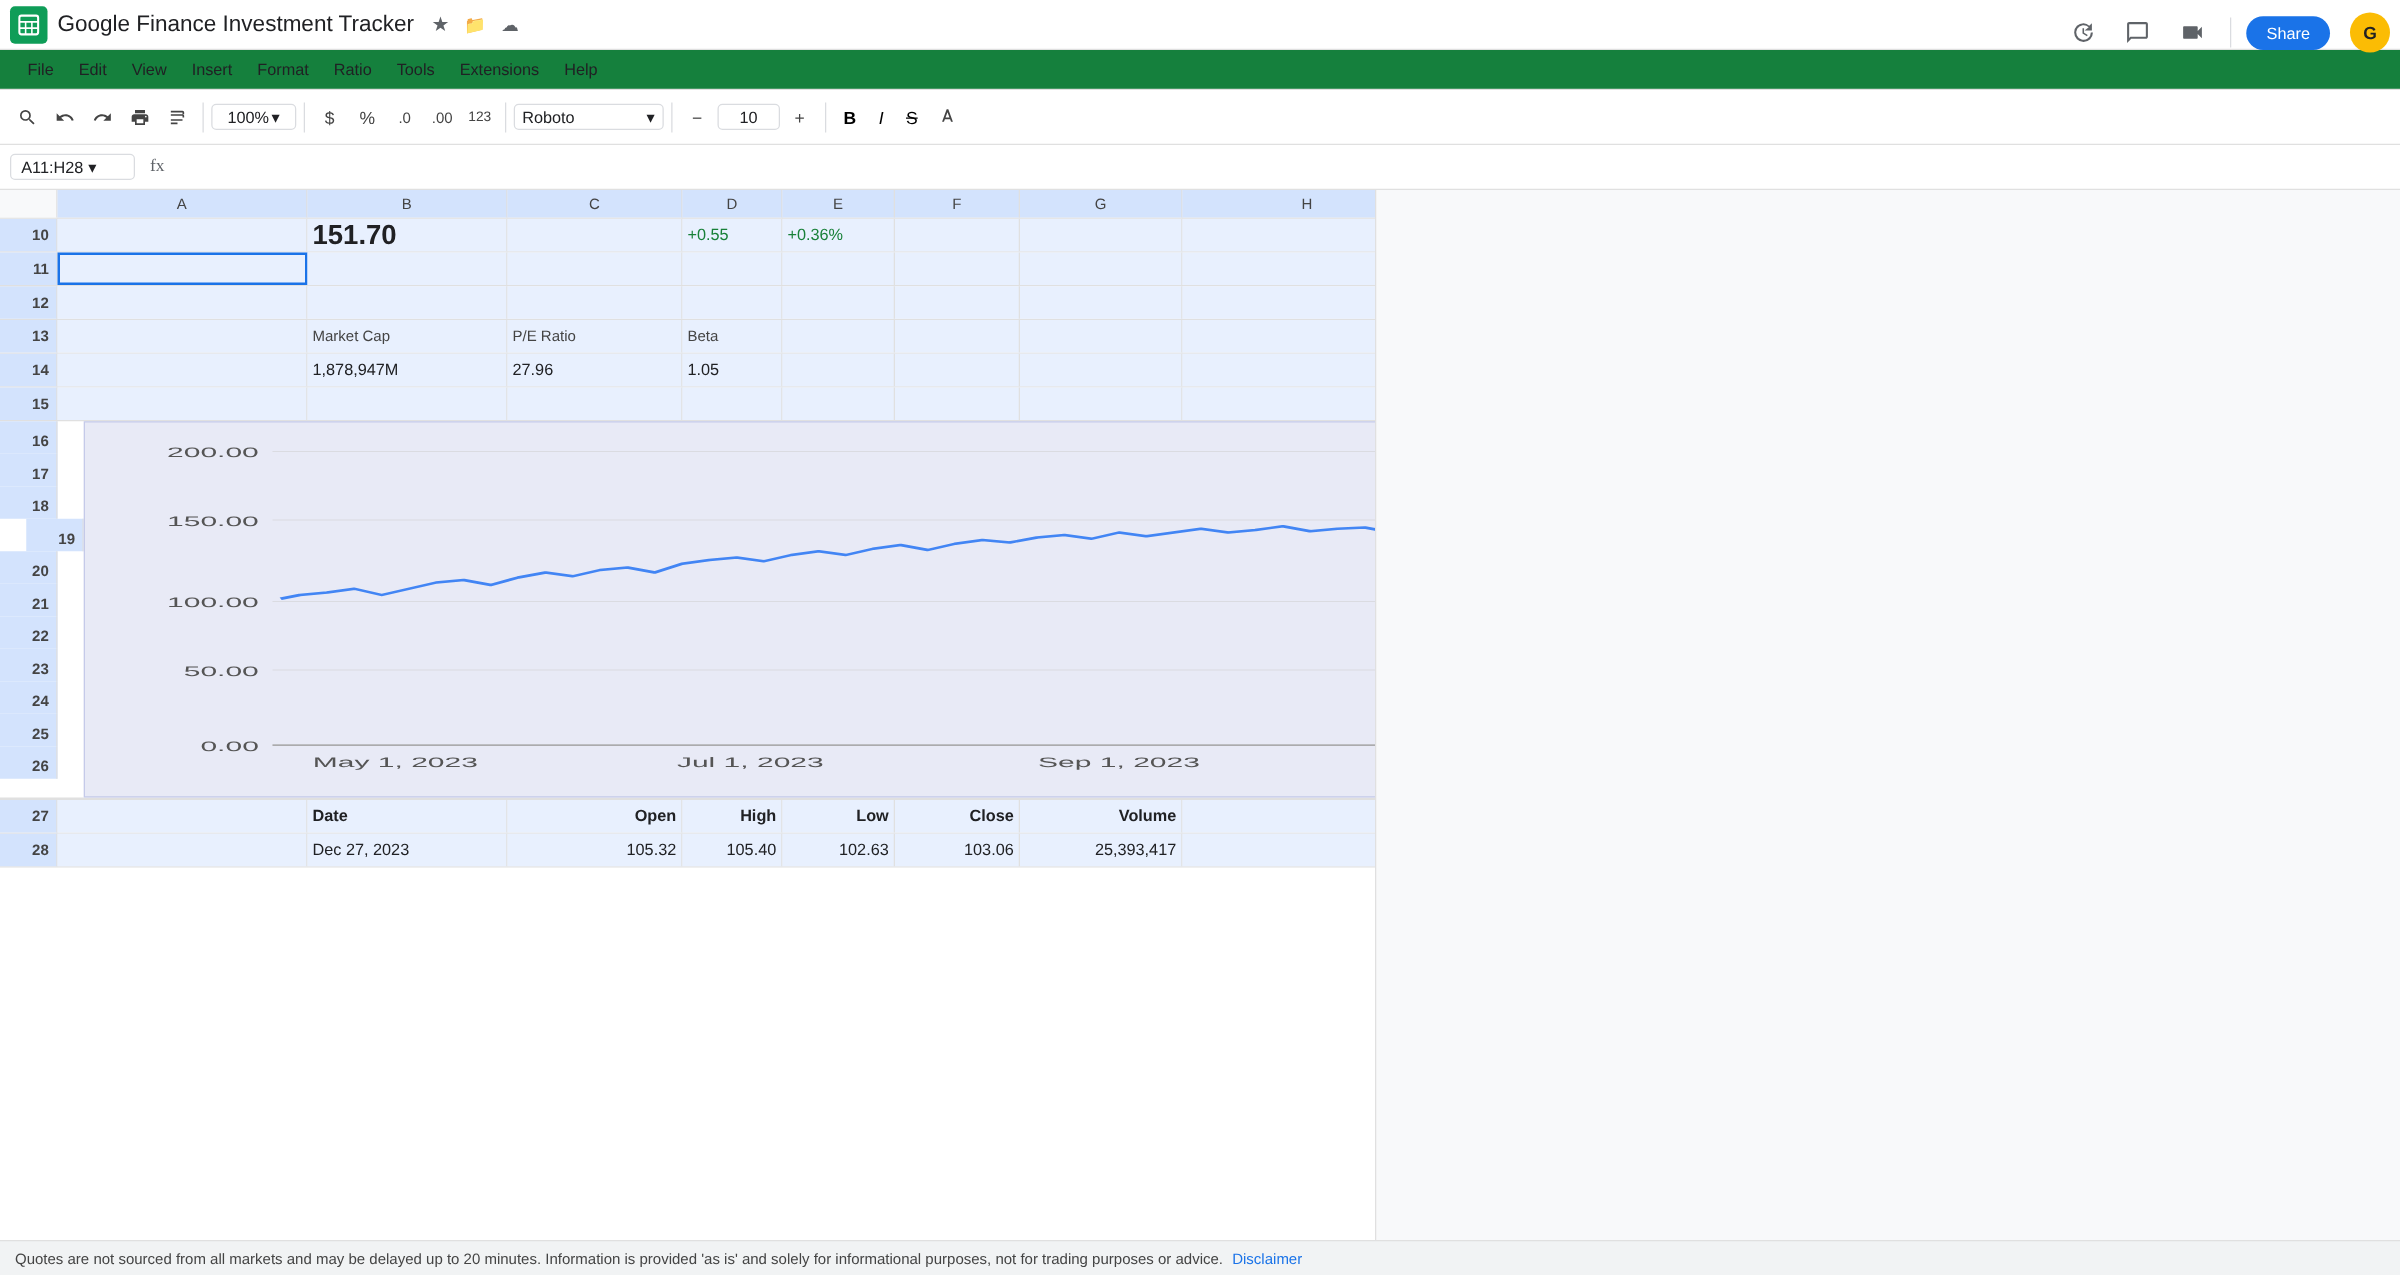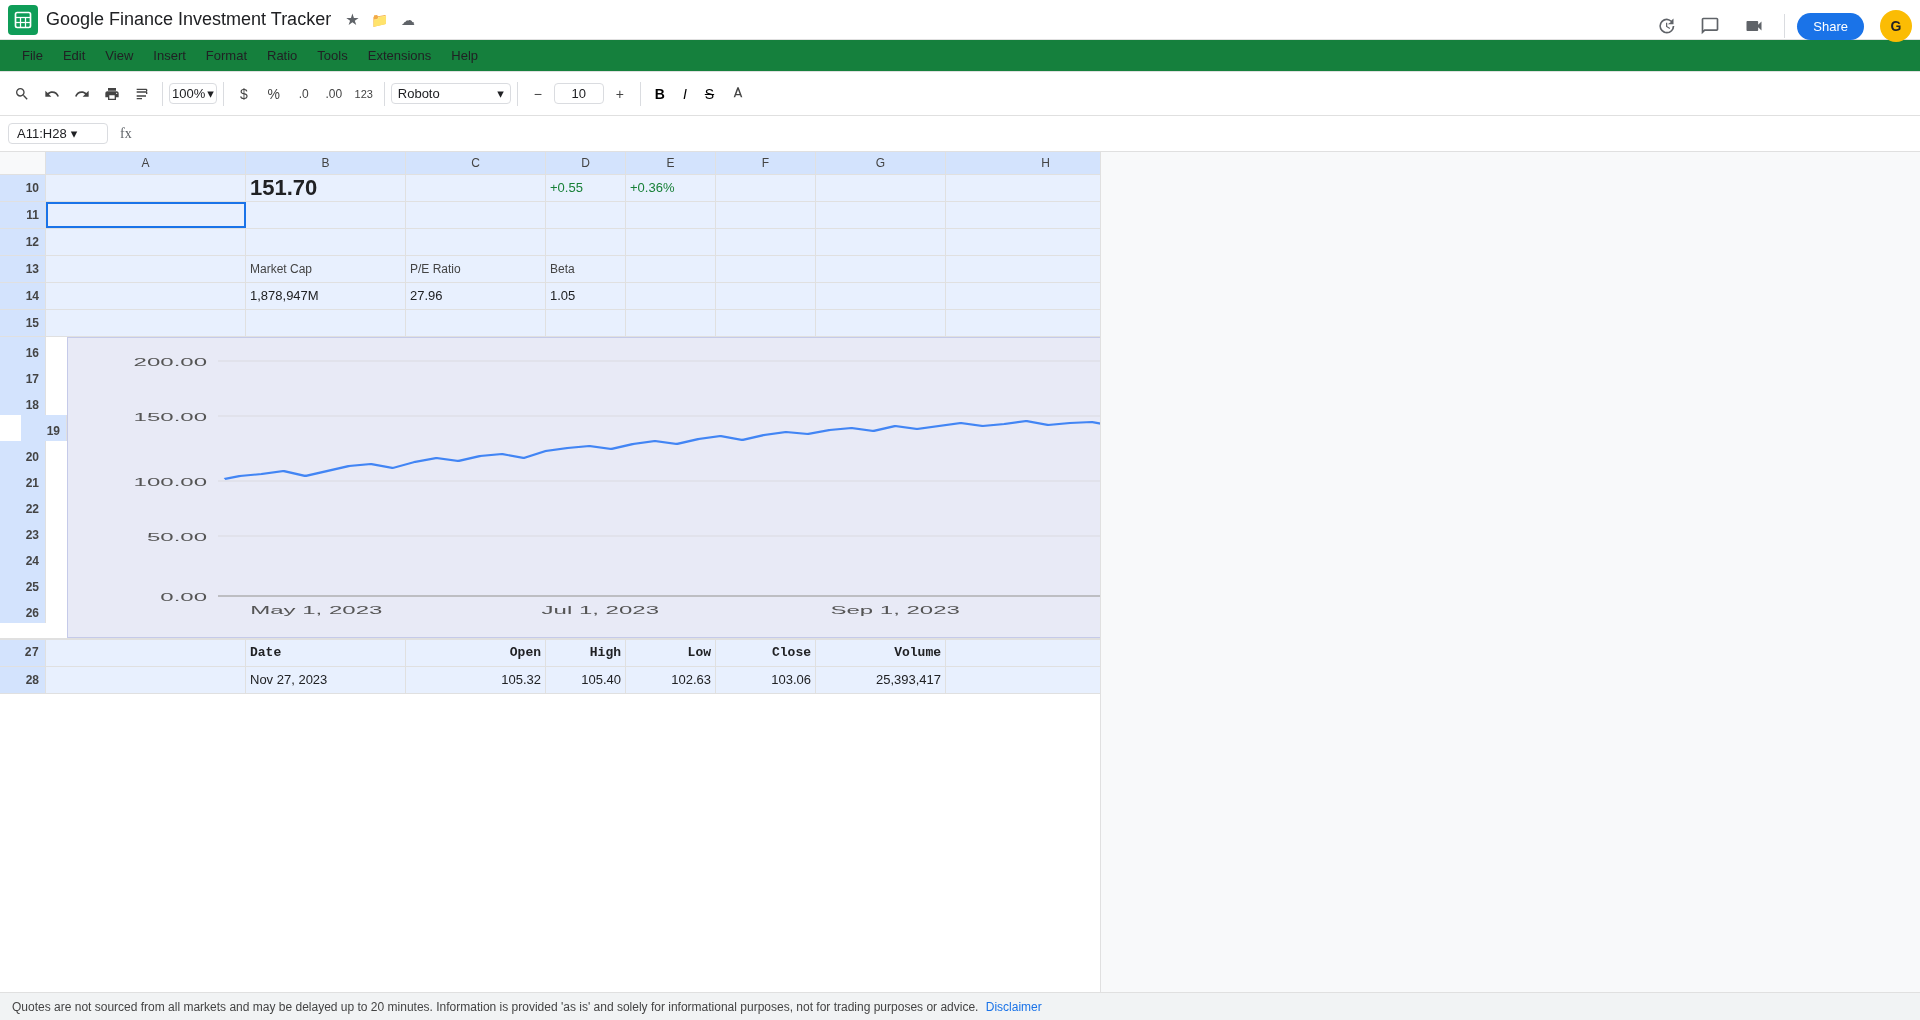--- a/index.html
+++ b/index.html
@@ -30,21 +30,21 @@
       display: flex; align-items: center; padding: 4px 8px; height: 44px;
       border-bottom: 1px solid #e0e0e0; background: #fff; gap: 2px;
     }
     .toolbar-btn {
       width: 28px; height: 28px; display: flex; align-items: center; justify-content: center;
       border-radius: 4px; cursor: pointer; color: #444; font-size: 16px; border: none; background: transparent;
     }
     .toolbar-separator { width: 1px; height: 24px; background: #dadce0; margin: 0 4px; }
     .zoom-box {
       display: flex; align-items: center; border: 1px solid #dadce0; border-radius: 4px;
-      padding: 2px 2px; font-size: 13px; gap: 2px; cursor: pointer;
+      padding: 2px 12px; font-size: 13px; gap: 2px; cursor: pointer;
     }
     .font-box {
       display: flex; align-items: center; border: 1px solid #dadce0; border-radius: 4px;
       padding: 2px 6px; font-size: 13px; min-width: 120px; justify-content: space-between; cursor: pointer;
     }
     .font-size-box {
       display: flex; align-items: center; border: 1px solid #dadce0; border-radius: 4px;
       padding: 2px 4px; font-size: 13px; width: 50px; text-align: center; justify-content: center;
     }
     .toolbar-text-btn {
@@ -393,36 +393,36 @@
           " fill="none" stroke="#4285f4" stroke-width="2" stroke-linejoin="round"></polyline>
         </svg>
       </div>
 
       <div class="copy-tooltip" style="color: rgb(92, 107, 192);">
         <div>copy (CMD + c) - for Mac</div>
         <div>copy (Ctrl + c) - for Windows</div>
       </div>
     </div>
 
-    <div class="grid-row" style="border-top:2px solid #e0e0e0;font-family:Liberation Mono, monospace;">
+    <div class="grid-row" style="border-top:2px solid #e0e0e0;">
       <div class="row-num selected">27</div>
       <div class="cell selected-range" style="width:200px;"></div>
       <div class="cell selected-range" style="width:160px;font-weight:bold;">Date</div>
       <div class="cell selected-range" style="width:140px;font-weight:bold;text-align:right;">Open</div>
       <div class="cell selected-range" style="width:80px;font-weight:bold;text-align:right;">High</div>
       <div class="cell selected-range" style="width:90px;font-weight:bold;text-align:right;">Low</div>
       <div class="cell selected-range" style="width:100px;font-weight:bold;text-align:right;">Close</div>
       <div class="cell selected-range" style="width:130px;font-weight:bold;text-align:right;">Volume</div>
       <div class="cell selected-range" style="width:200px;"></div>
     </div>
 
     <div class="grid-row">
       <div class="row-num selected">28</div>
       <div class="cell selected-range" style="width:200px;"></div>
-      <div class="cell selected-range" style="width:160px;">Nov 27, 2023</div>
+      <div class="cell selected-range" style="width:160px;">Dec 27, 2023</div>
       <div class="cell selected-range" style="width:140px;text-align:right;">105.32</div>
       <div class="cell selected-range" style="width:80px;text-align:right;">105.40</div>
       <div class="cell selected-range" style="width:90px;text-align:right;">102.63</div>
       <div class="cell selected-range" style="width:100px;text-align:right;">103.06</div>
       <div class="cell selected-range" style="width:130px;text-align:right;">25,393,417</div>
       <div class="cell selected-range" style="width:200px;"></div>
     </div>
   </div>
 </div>
 

